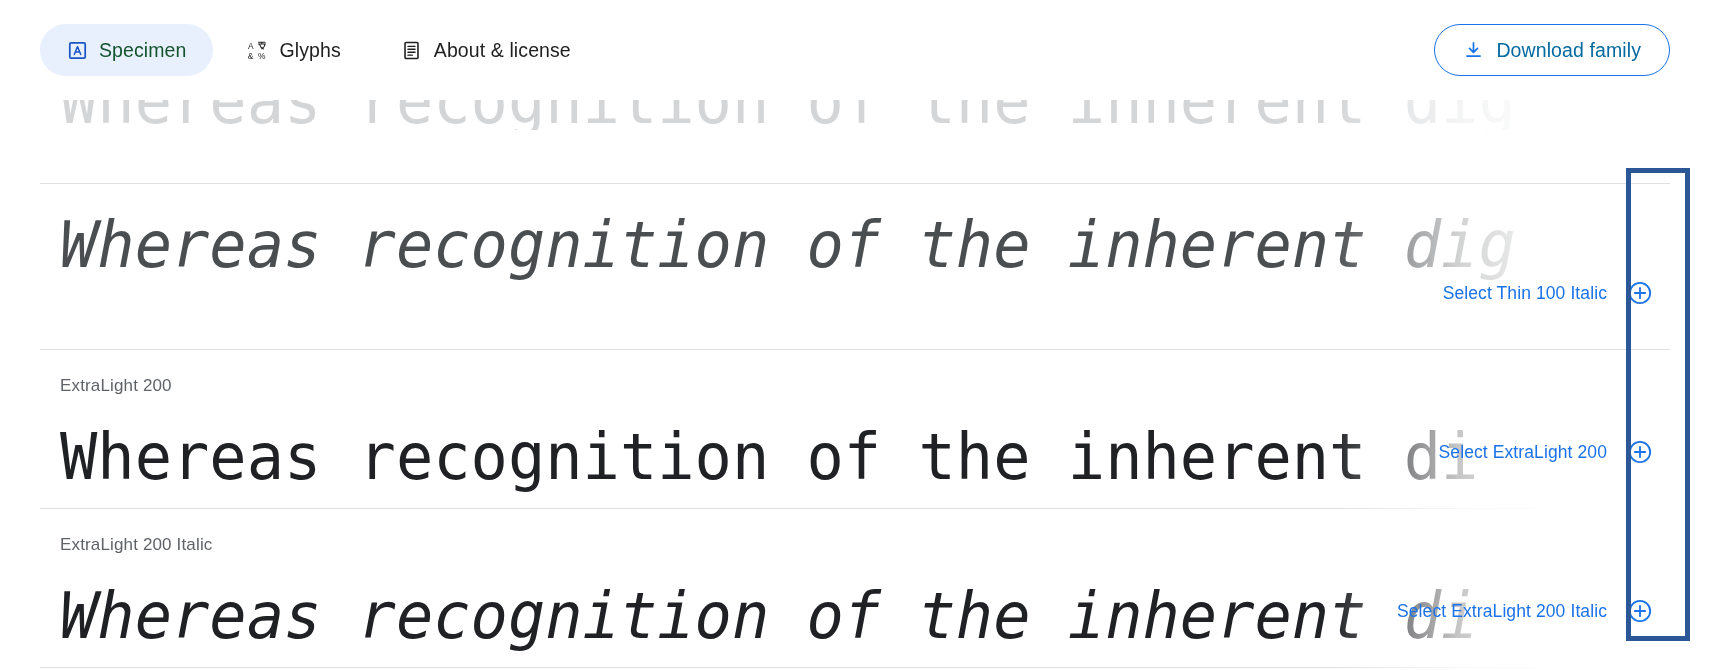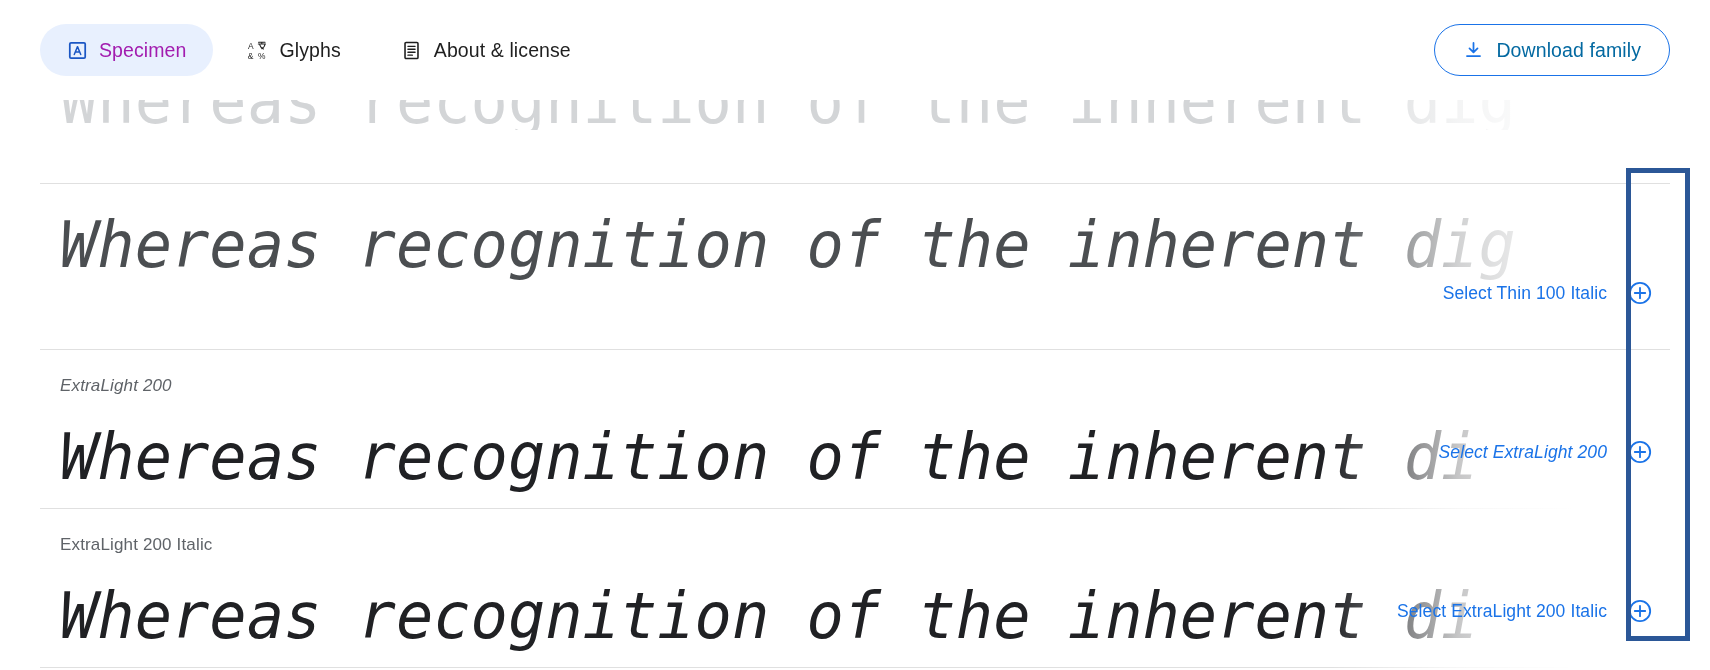--- a/index.html
+++ b/index.html
@@ -47,21 +47,21 @@
     color: #1f1f1f;
     cursor: pointer;
     white-space: nowrap;
     letter-spacing: 0.1px;
     background: transparent;
     border: none;
     font-family: "Liberation Sans", sans-serif;
   }
   .tab.active {
     background: #e8f0fe;
-    color: #a21caf;
+    color: #14532d;
   }
   .tab .tab-icon {
     display: inline-flex;
     align-items: center;
     justify-content: center;
     width: 22px;
     height: 22px;
     flex: 0 0 auto;
   }
 
@@ -206,21 +206,21 @@
       <a class="select-link">Select Thin 100 Italic</a>
       <span class="plus-icon">
         <svg width="26" height="26" viewBox="0 0 24 24" aria-hidden="true">
           <circle cx="12" cy="12" r="9.4" fill="none" stroke="#1a73e8" stroke-width="1.7"></circle>
           <path d="M12 7.2 V16.8 M7.2 12 H16.8" stroke="#1a73e8" stroke-width="1.7" stroke-linecap="round"></path>
         </svg>
       </span>
     </div>
   </div>
 
-  <div class="row" style="height:159px;font-style:italic;">
+  <div class="row" style="height:159px;">
     <div class="row-label">ExtraLight 200</div>
     <div class="sample-wrap" style="margin-top:6px;">
       <div class="sample">Whereas recognition of the inherent di</div>
       <div class="fade"></div>
     </div>
     <div class="select-area" style="top:89px;text-align:right;">
       <a class="select-link">Select ExtraLight 200</a>
       <span class="plus-icon">
         <svg width="26" height="26" viewBox="0 0 24 24" aria-hidden="true">
           <circle cx="12" cy="12" r="9.4" fill="none" stroke="#1a73e8" stroke-width="1.7"></circle>

